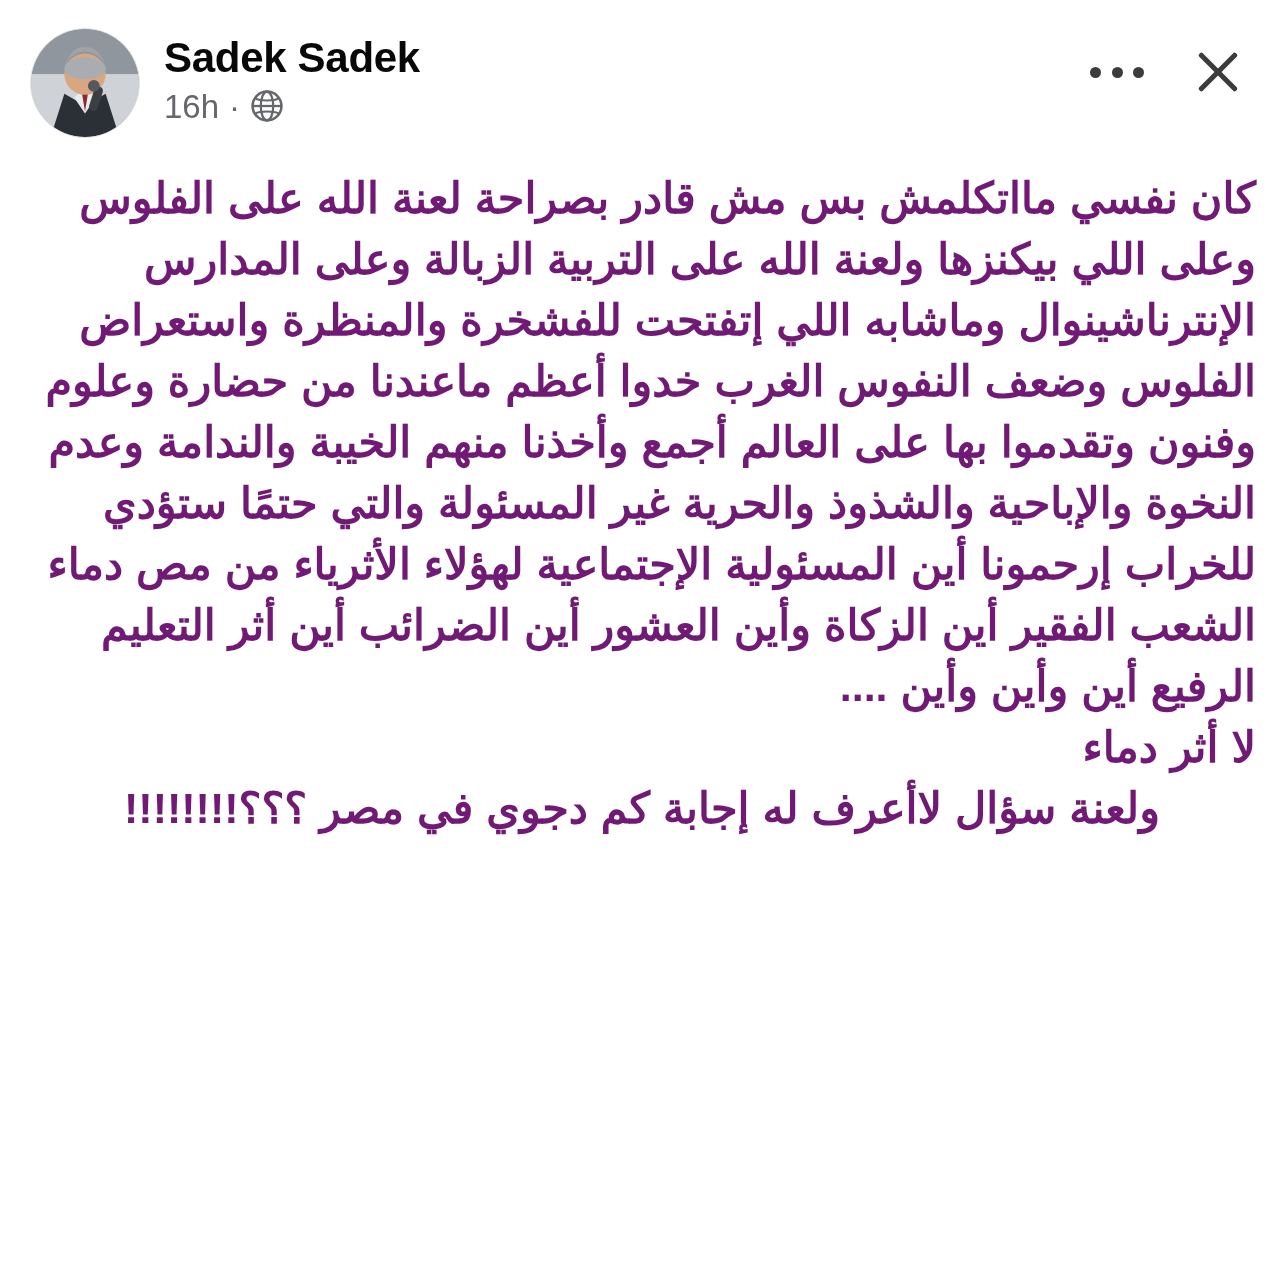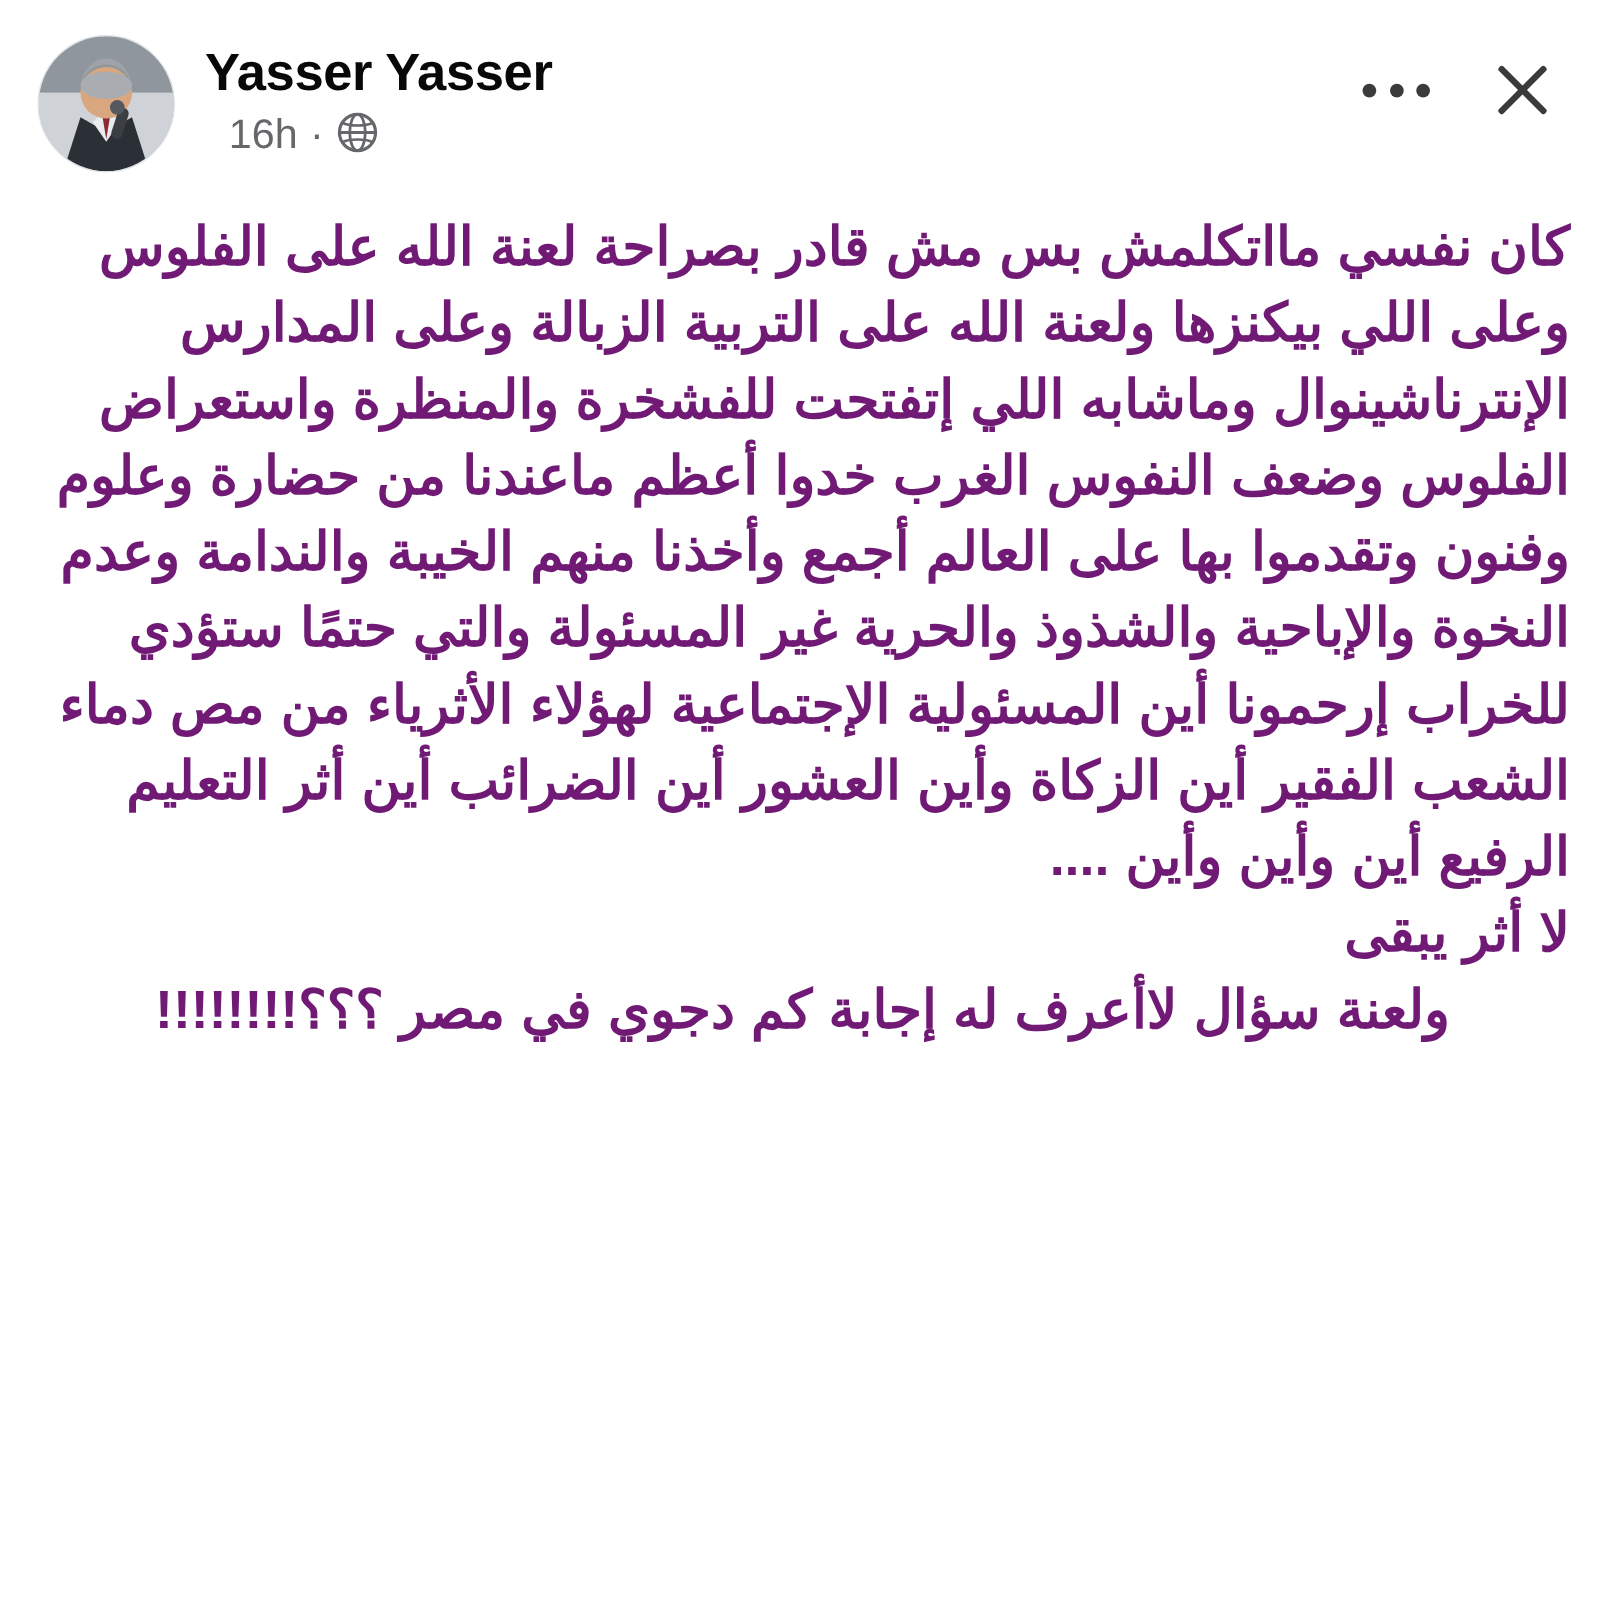--- a/index.html
+++ b/index.html
@@ -62,21 +62,20 @@
     letter-spacing: -0.3px;
     color: #080809;
     white-space: nowrap;
   }
 
   .meta-row {
     display: flex;
     align-items: center;
     margin-top: 8px;
     gap: 10px;
-    margin-left: 19px;
   }
   .meta-time {
     font-size: 33px;
     color: #65676b;
     font-weight: normal;
     line-height: 1;
   }
   .meta-dot {
     font-size: 33px;
     color: #65676b;
@@ -183,21 +182,21 @@
           <path d="M34 44 a21 21 0 0 1 42 0 a21 26 0 0 0 -42 0 Z" fill="#9fa3a7"></path>
           <ellipse cx="55" cy="40" rx="21" ry="11" fill="#a9adb1"></ellipse>
 
           <rect x="62" y="58" width="9" height="26" rx="4.5" fill="#3b3f44" transform="rotate(18 66 70)"></rect>
           <circle cx="64" cy="58" r="6" fill="#55595e"></circle>
         </g>
       </svg>
     </div>
 
     <div class="header-text">
-      <div class="author-name">Yasser Yasser</div>
+      <div class="author-name">Sadek Sadek</div>
       <div class="meta-row">
         <span class="meta-time">16h</span>
         <span class="meta-dot">·</span>
         <span class="globe-icon">
           <svg viewBox="0 0 24 24" xmlns="http://www.w3.org/2000/svg">
             <circle cx="12" cy="12" r="10.2" fill="none" stroke="#65676b" stroke-width="1.8"></circle>
             <ellipse cx="12" cy="12" rx="4.4" ry="10.2" fill="none" stroke="#65676b" stroke-width="1.6"></ellipse>
             <line x1="1.9" y1="12" x2="22.1" y2="12" stroke="#65676b" stroke-width="1.6"></line>
             <path d="M3.6 6.6 C7 8.6 17 8.6 20.4 6.6" fill="none" stroke="#65676b" stroke-width="1.4"></path>
             <path d="M3.6 17.4 C7 15.4 17 15.4 20.4 17.4" fill="none" stroke="#65676b" stroke-width="1.4"></path>
@@ -211,17 +210,17 @@
         <span></span>
         <span></span>
         <span></span>
       </div>
       <div class="close-btn"></div>
     </div>
   </div>
 
   <div class="post-body">
     <p class="para-main">كان نفسي مااتكلمش بس مش قادر بصراحة لعنة الله على الفلوس وعلى اللي بيكنزها ولعنة الله على التربية الزبالة وعلى المدارس الإنترناشينوال وماشابه اللي إتفتحت للفشخرة والمنظرة واستعراض الفلوس وضعف النفوس  الغرب خدوا أعظم ماعندنا من حضارة وعلوم وفنون وتقدموا بها على العالم أجمع وأخذنا منهم الخيبة والندامة وعدم النخوة والإباحية والشذوذ والحرية غير المسئولة والتي حتمًا ستؤدي للخراب  إرحمونا أين المسئولية الإجتماعية لهؤلاء الأثرياء من مص دماء الشعب الفقير أين الزكاة وأين العشور أين الضرائب أين أثر التعليم الرفيع أين وأين وأين ....</p>
-    <p class="para-short">لا أثر يبقى</p>
+    <p class="para-short">لا أثر دماء</p>
     <p class="para-tail">ولعنة سؤال لاأعرف له إجابة كم دجوي في مصر ؟؟؟!!!!!!!!</p>
   </div>
 
 </div>
 
 </body></html>

